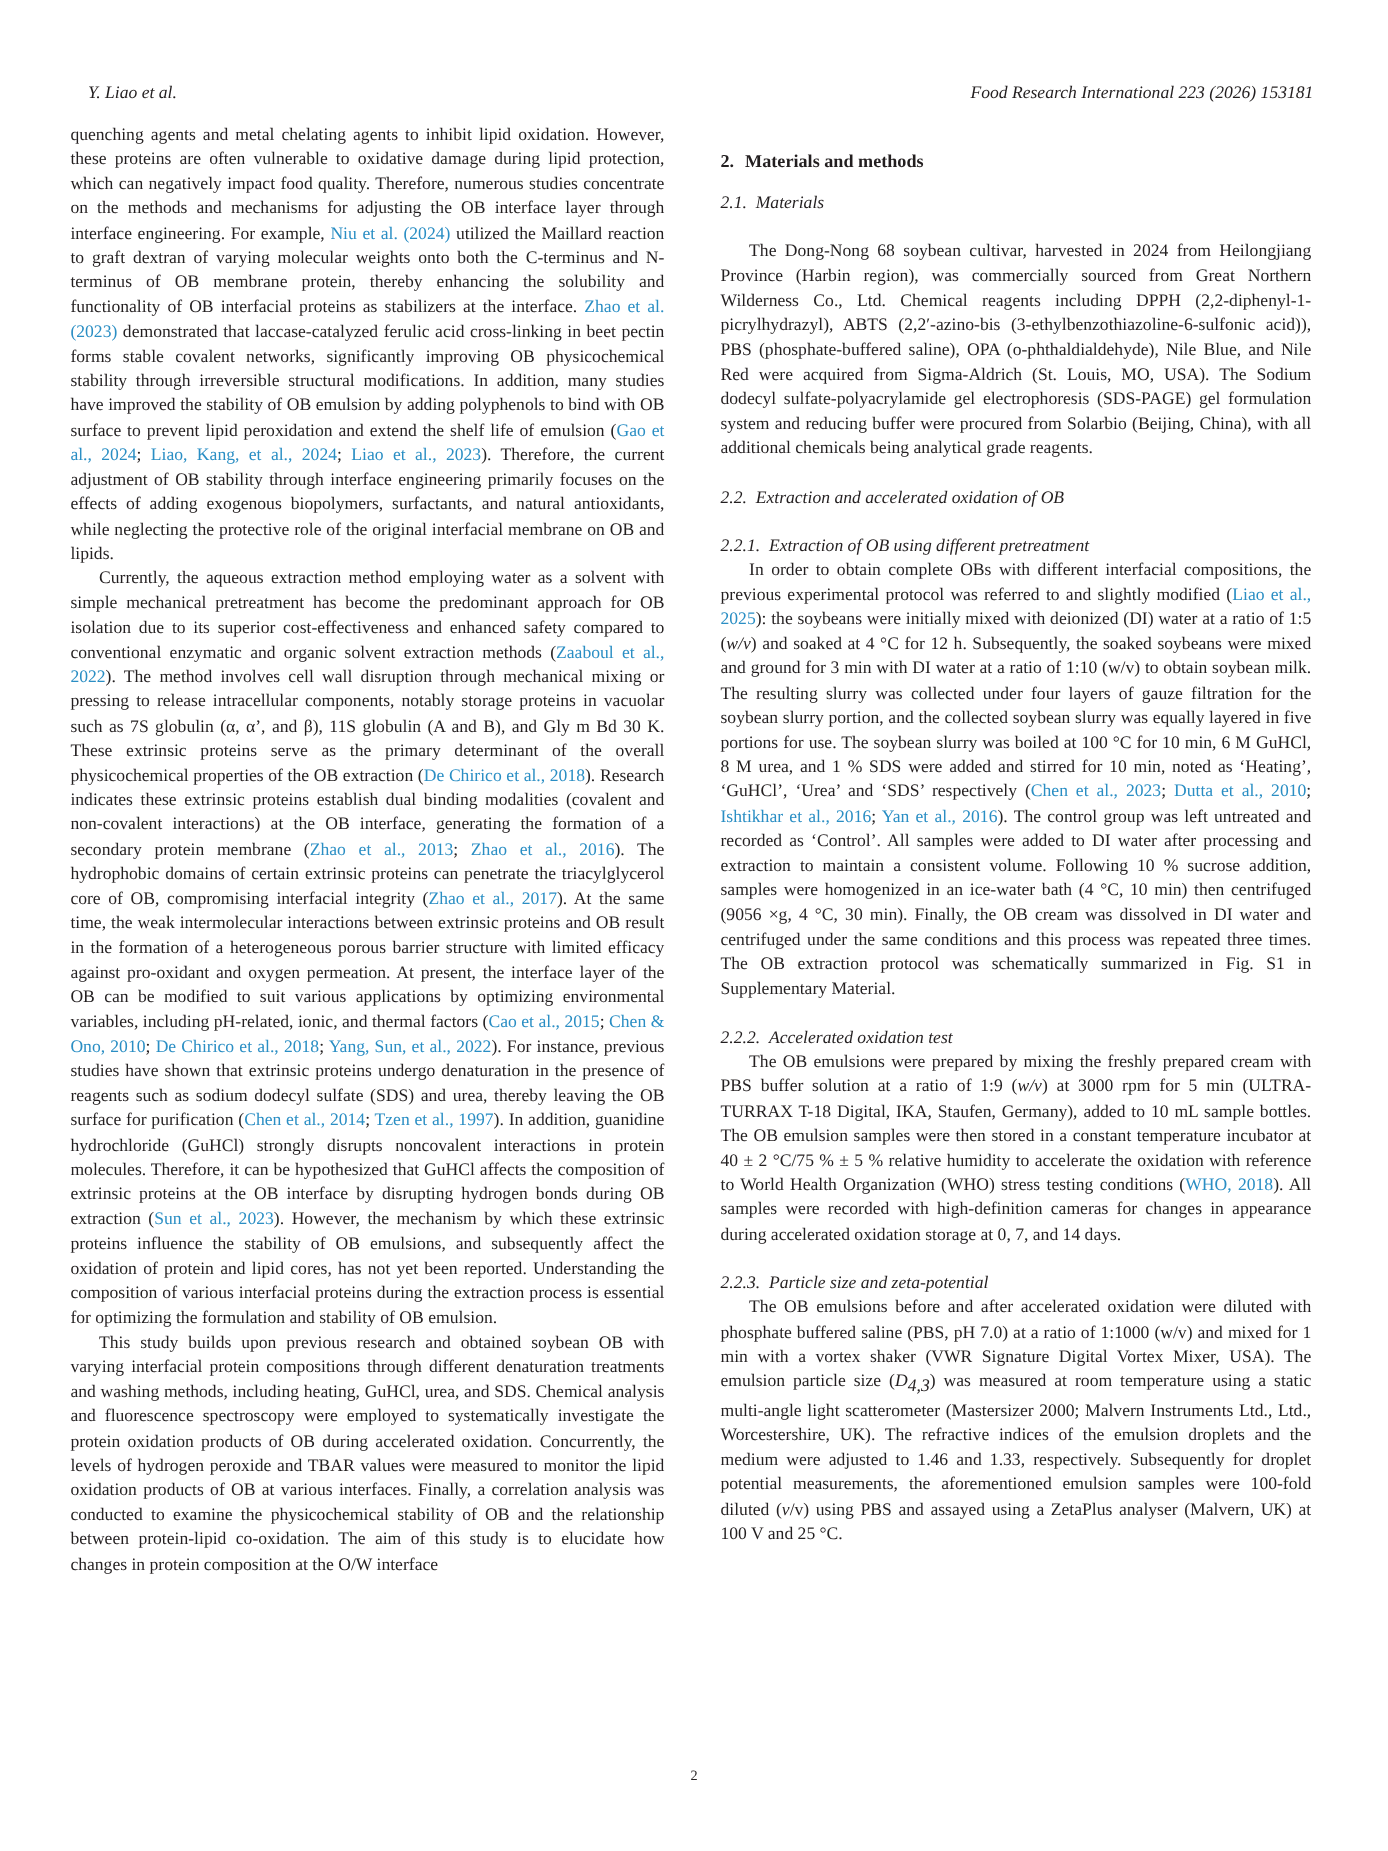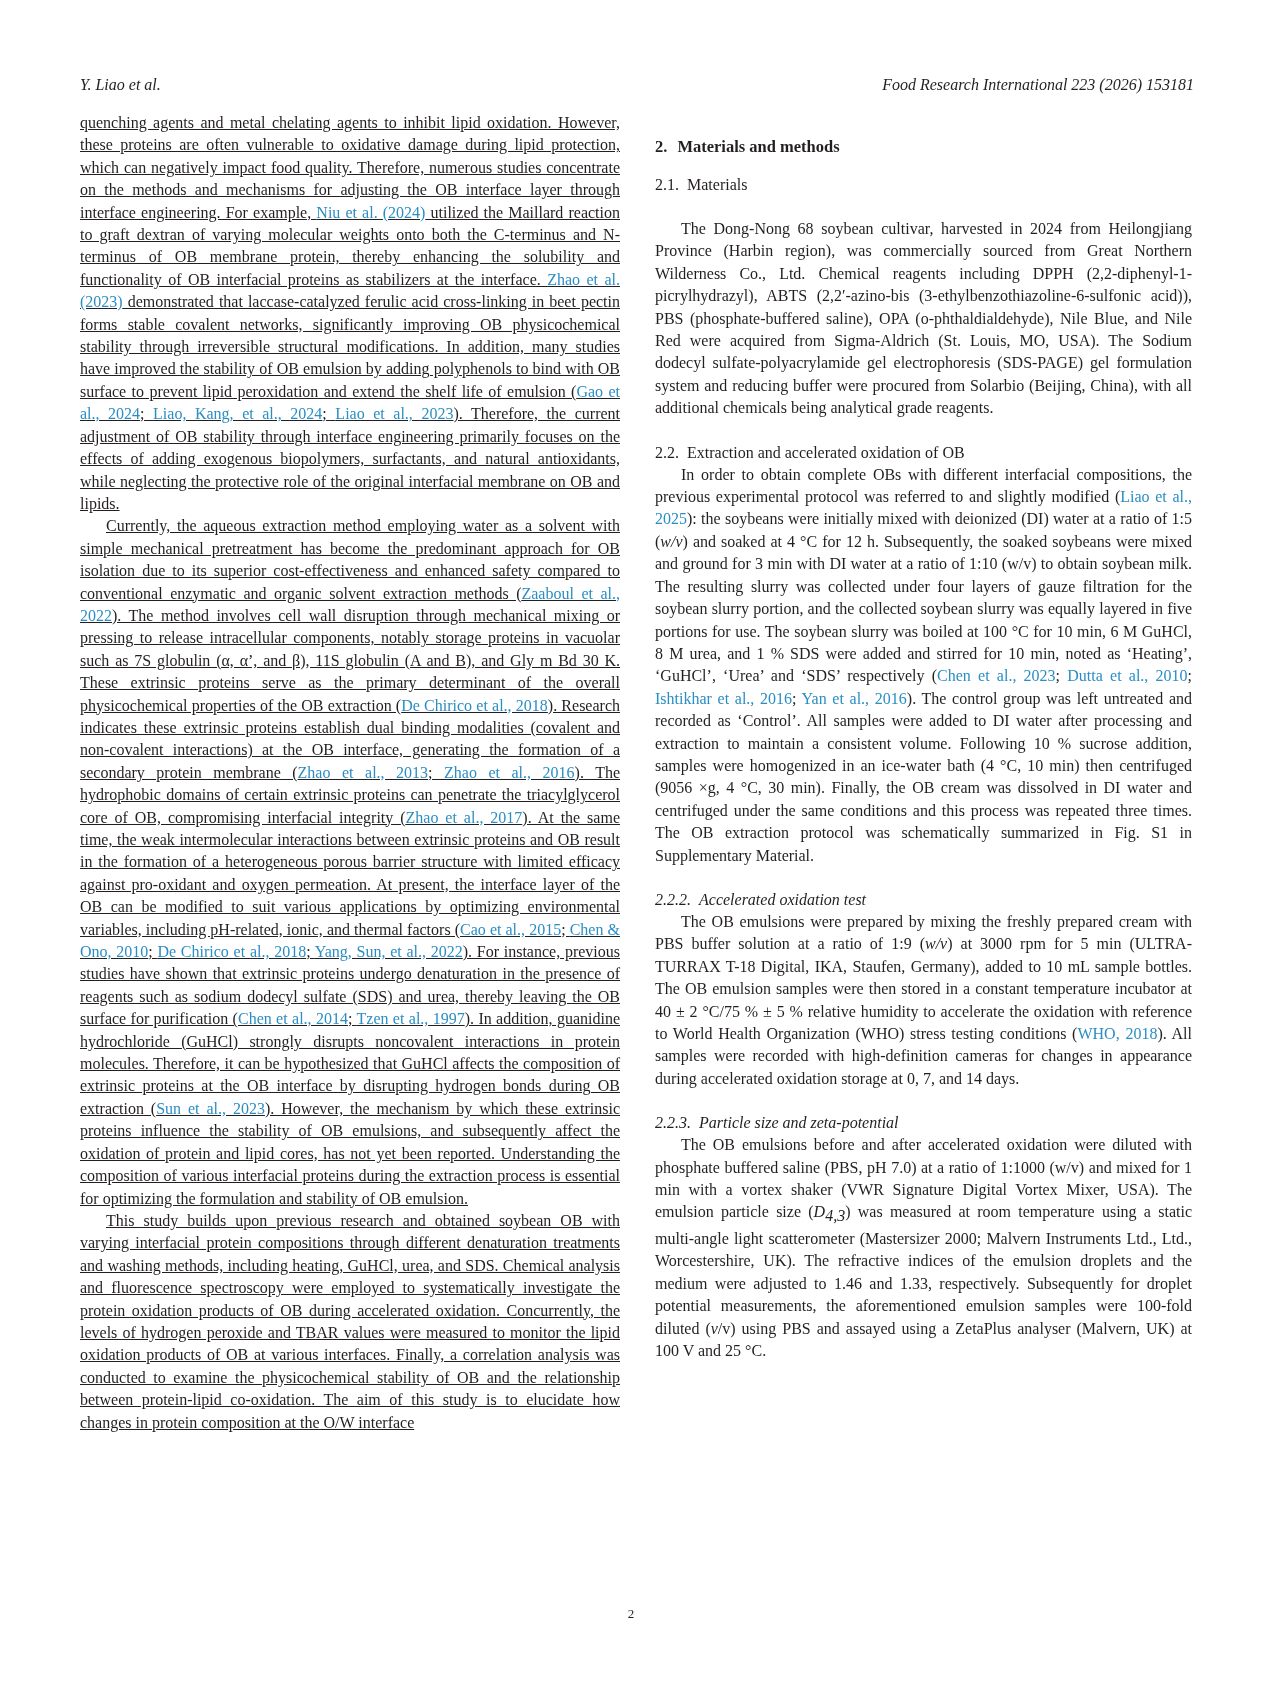--- a/index.html
+++ b/index.html
@@ -2,28 +2,28 @@
 <html><head>
 <meta charset="utf-8">
 <style>
   html, body { margin: 0; padding: 0; background: #ffffff; }
   body { width: 1262px; height: 1683px; position: relative; overflow: hidden;
          font-family: "Liberation Serif", "DejaVu Serif", serif; color: #231f20; }
   .running-head { position: absolute; top: 76px; font-size: 16px; font-style: italic; color: #231f20; }
   .rh-left { left: 80px; }
   .rh-right { right: 68px; }
   .col { position: absolute; top: 112px; width: 540px; font-size: 16px; line-height: 22.4px; text-align: justify; hyphens: manual; }
-  .col-left { left: 80px; text-decoration: underline; }
+  .col-left { left: 64px; }
   .col-right { left: 655px; width: 537px; }
   .col p { margin: 0; }
   .indent { text-indent: 26px; }
   .cite { color: #2a8ec4; }
   h2.sec { font-size: 16.5px; font-weight: bold; margin: 24px 0 0 0; line-height: 22px; }
   h2.sec .num { margin-right: 10px; }
-  h3.sub { font-size: 16px; font-weight: normal; margin: 16px 0 0 0; line-height: 22px; }
+  h3.sub { font-size: 16px; font-style: italic; font-weight: normal; margin: 16px 0 0 0; line-height: 22px; }
   h3.sub .num { margin-right: 8px; }
   h4.subsub { font-size: 16px; font-style: italic; font-weight: normal; margin: 22px 0 0 0; line-height: 22px; }
   h4.subsub .num { margin-right: 8px; }
   .gap-after-h3 { margin-top: 22px !important; }
   .page-number { position: absolute; top: 1606px; left: 0; width: 1262px; text-align: center; font-size: 13px; }
   sub { font-size: 16px; }
   em { font-style: italic; }
 </style>
 </head>
 <body>
@@ -42,20 +42,21 @@
 <div class="col col-right">
 
   <h2 class="sec"><span class="num">2.</span><span>Materials and methods</span></h2>
 
   <h3 class="sub"><span class="num">2.1.</span><span>Materials</span></h3>
 
   <p class="indent gap-after-h3">The Dong-Nong 68 soybean cultivar, harvested in 2024 from Heilongjiang Province (Harbin region), was commercially sourced from Great Northern Wilderness Co., Ltd. Chemical reagents including DPPH (2,2-diphenyl-1-picrylhydrazyl), ABTS (2,2′-azino-bis (3-ethylbenzothiazoline-6-sulfonic acid)), PBS (phosphate-buffered saline), OPA (o-phthaldialdehyde), Nile Blue, and Nile Red were acquired from Sigma-Aldrich (St. Louis, MO, USA). The Sodium dodecyl sulfate-polyacrylamide gel electrophoresis (SDS-PAGE) gel formulation system and reducing buffer were procured from Solarbio (Beijing, China), with all additional chemicals being analytical grade reagents.</p>
 
   <h3 class="sub" style="margin-top:22px"><span class="num">2.2.</span><span>Extraction and accelerated oxidation of OB</span></h3>
 
+  <h4 class="subsub"><span class="num">2.2.1.</span><span>Extraction of OB using different pretreatment</span></h4>
   <p class="indent"><span>In order to obtain complete OBs with different interfacial compositions, the previous experimental protocol was referred to and slightly modified (</span><span class="cite">Liao et al., 2025</span><span>): the soybeans were initially mixed with deionized (DI) water at a ratio of 1:5 (</span><em>w/v</em><span>) and soaked at 4 °C for 12 h. Subsequently, the soaked soybeans were mixed and ground for 3 min with DI water at a ratio of 1:10 (w/v) to obtain soybean milk. The resulting slurry was collected under four layers of gauze filtration for the soybean slurry portion, and the collected soybean slurry was equally layered in five portions for use. The soybean slurry was boiled at 100 °C for 10 min, 6 M GuHCl, 8 M urea, and 1 % SDS were added and stirred for 10 min, noted as ‘Heating’, ‘GuHCl’, ‘Urea’ and ‘SDS’ respectively (</span><span class="cite">Chen et al., 2023</span><span>; </span><span class="cite">Dutta et al., 2010</span><span>; </span><span class="cite">Ishtikhar et al., 2016</span><span>; </span><span class="cite">Yan et al., 2016</span><span>). The control group was left untreated and recorded as ‘Control’. All samples were added to DI water after processing and extraction to maintain a consistent volume. Following 10 % sucrose addition, samples were homogenized in an ice-water bath (4 °C, 10 min) then centrifuged (9056 ×g, 4 °C, 30 min). Finally, the OB cream was dissolved in DI water and centrifuged under the same conditions and this process was repeated three times. The OB extraction protocol was schematically summarized in Fig. S1 in Supplementary Material.</span></p>
 
   <h4 class="subsub"><span class="num">2.2.2.</span><span>Accelerated oxidation test</span></h4>
   <p class="indent"><span>The OB emulsions were prepared by mixing the freshly prepared cream with PBS buffer solution at a ratio of 1:9 (</span><em>w/v</em><span>) at 3000 rpm for 5 min (ULTRA-TURRAX T-18 Digital, IKA, Staufen, Germany), added to 10 mL sample bottles. The OB emulsion samples were then stored in a constant temperature incubator at 40 ± 2 °C/75 % ± 5 % relative humidity to accelerate the oxidation with reference to World Health Organization (WHO) stress testing conditions (</span><span class="cite">WHO, 2018</span><span>). All samples were recorded with high-definition cameras for changes in appearance during accelerated oxidation storage at 0, 7, and 14 days.</span></p>
 
   <h4 class="subsub"><span class="num">2.2.3.</span><span>Particle size and zeta-potential</span></h4>
   <p class="indent"><span>The OB emulsions before and after accelerated oxidation were diluted with phosphate buffered saline (PBS, pH 7.0) at a ratio of 1:1000 (w/v) and mixed for 1 min with a vortex shaker (VWR Signature Digital Vortex Mixer, USA). The emulsion particle size (</span><em>D</em><sub><em>4,3</em></sub><span>) was measured at room temperature using a static multi-angle light scatterometer (Mastersizer 2000; Malvern Instruments Ltd., Ltd., Worcestershire, UK). The refractive indices of the emulsion droplets and the medium were adjusted to 1.46 and 1.33, respectively. Subsequently for droplet potential measurements, the aforementioned emulsion samples were 100-fold diluted (</span><em>v</em><span>/v) using PBS and assayed using a ZetaPlus analyser (Malvern, UK) at 100 V and 25 °C.</span></p>
 </div>
 
 <div class="page-number">2</div>

